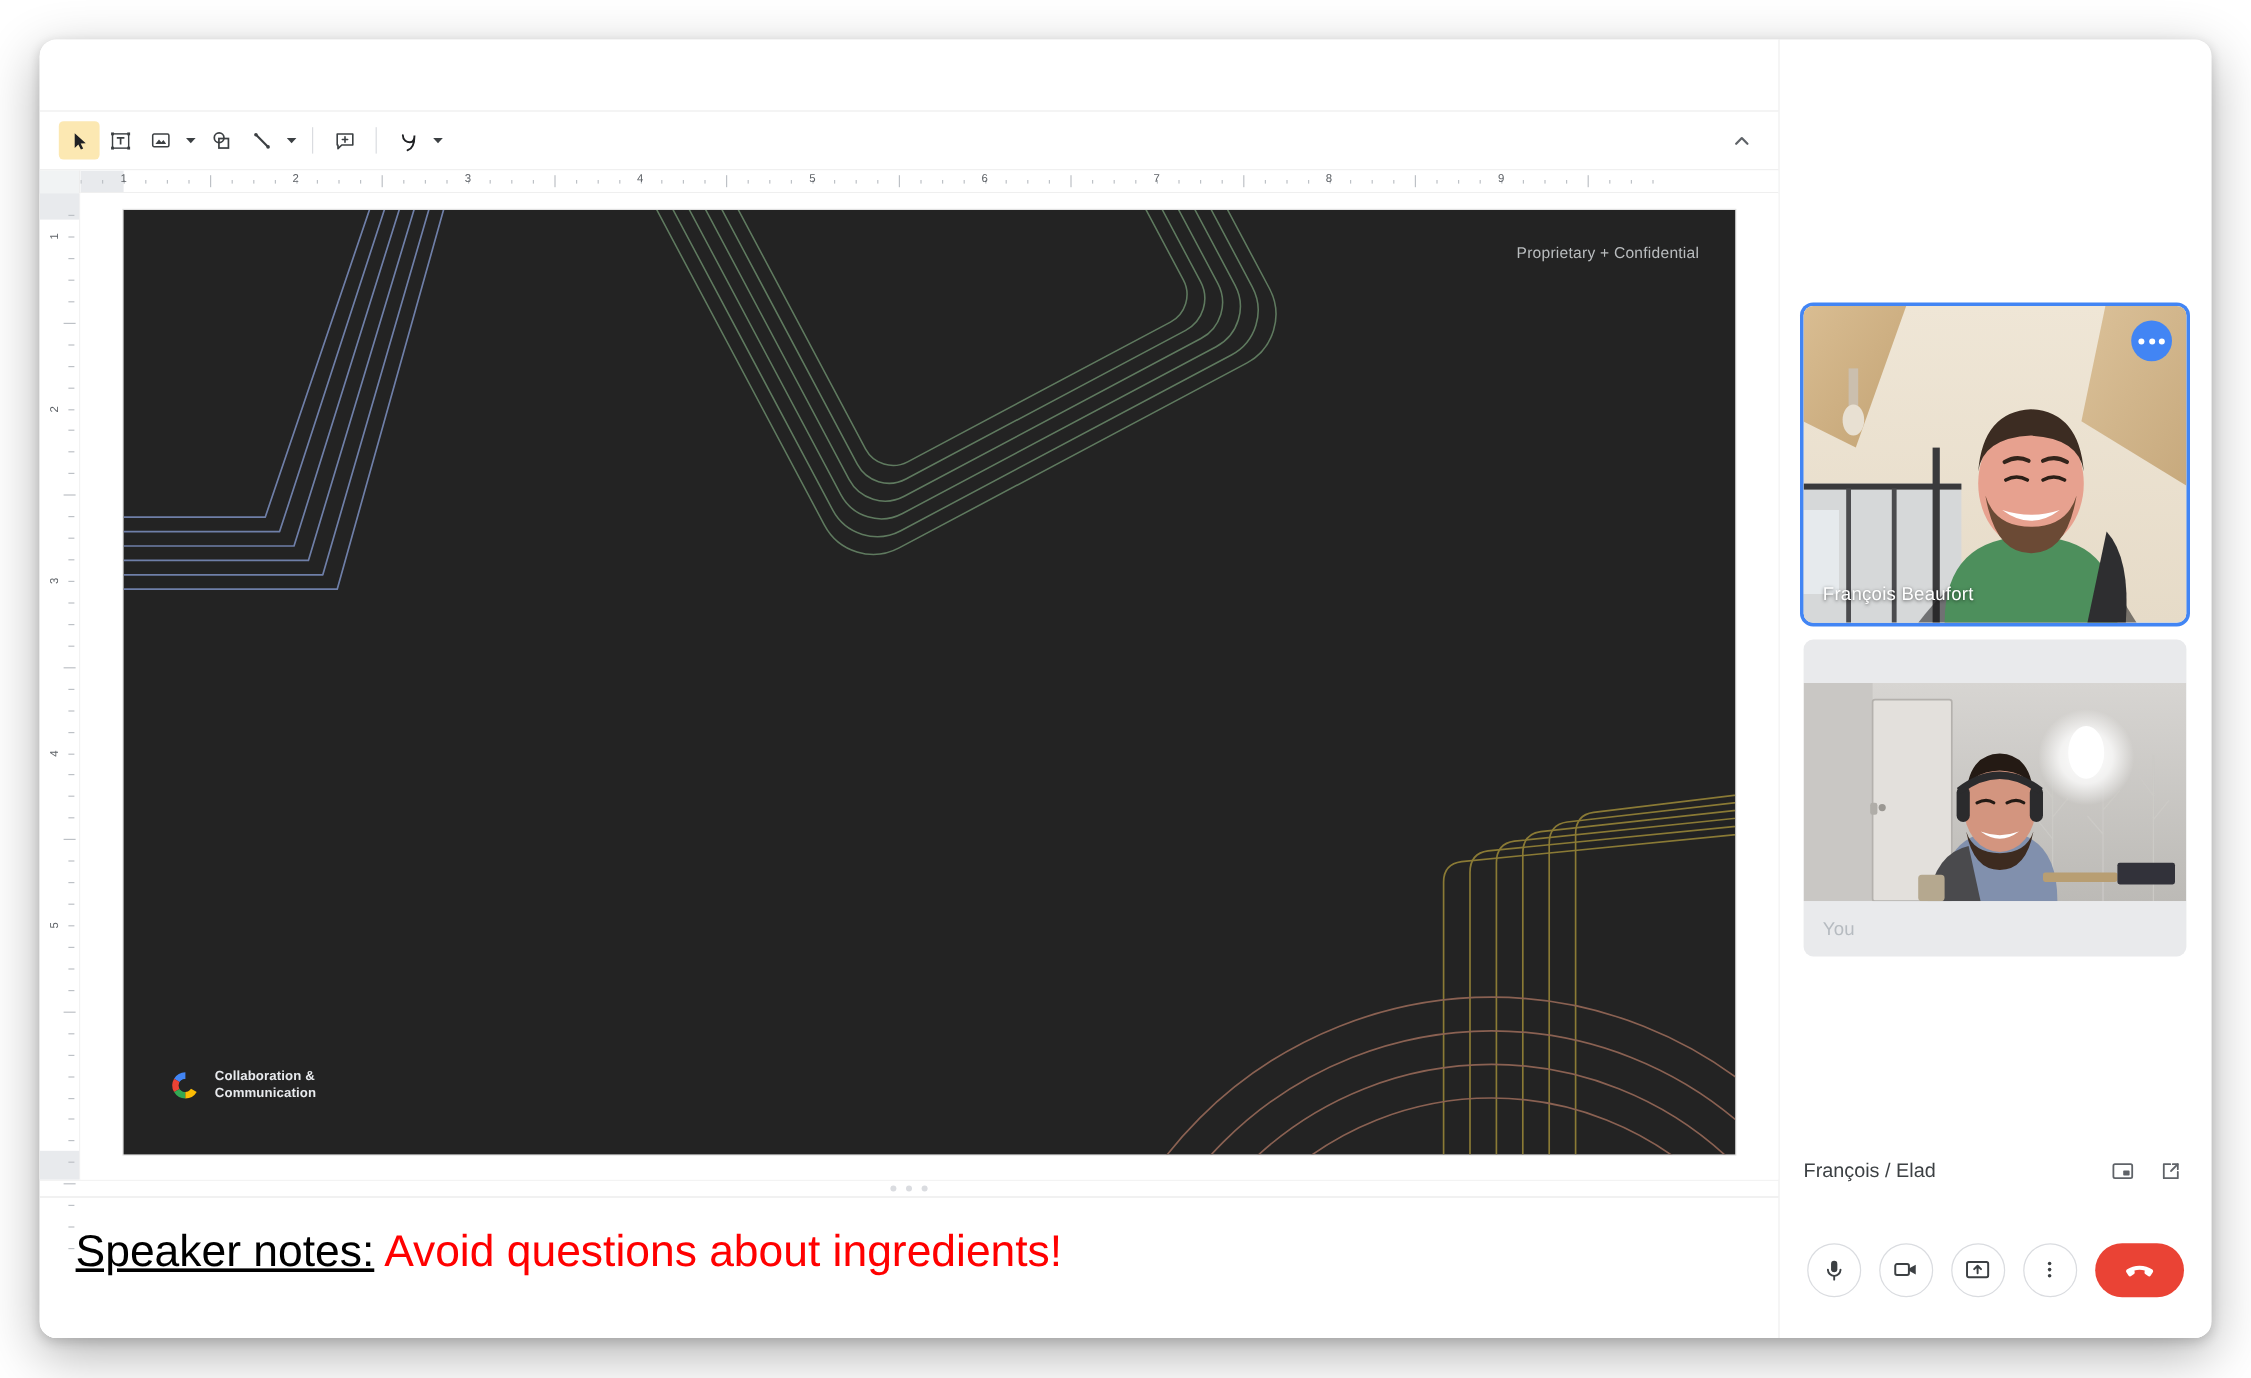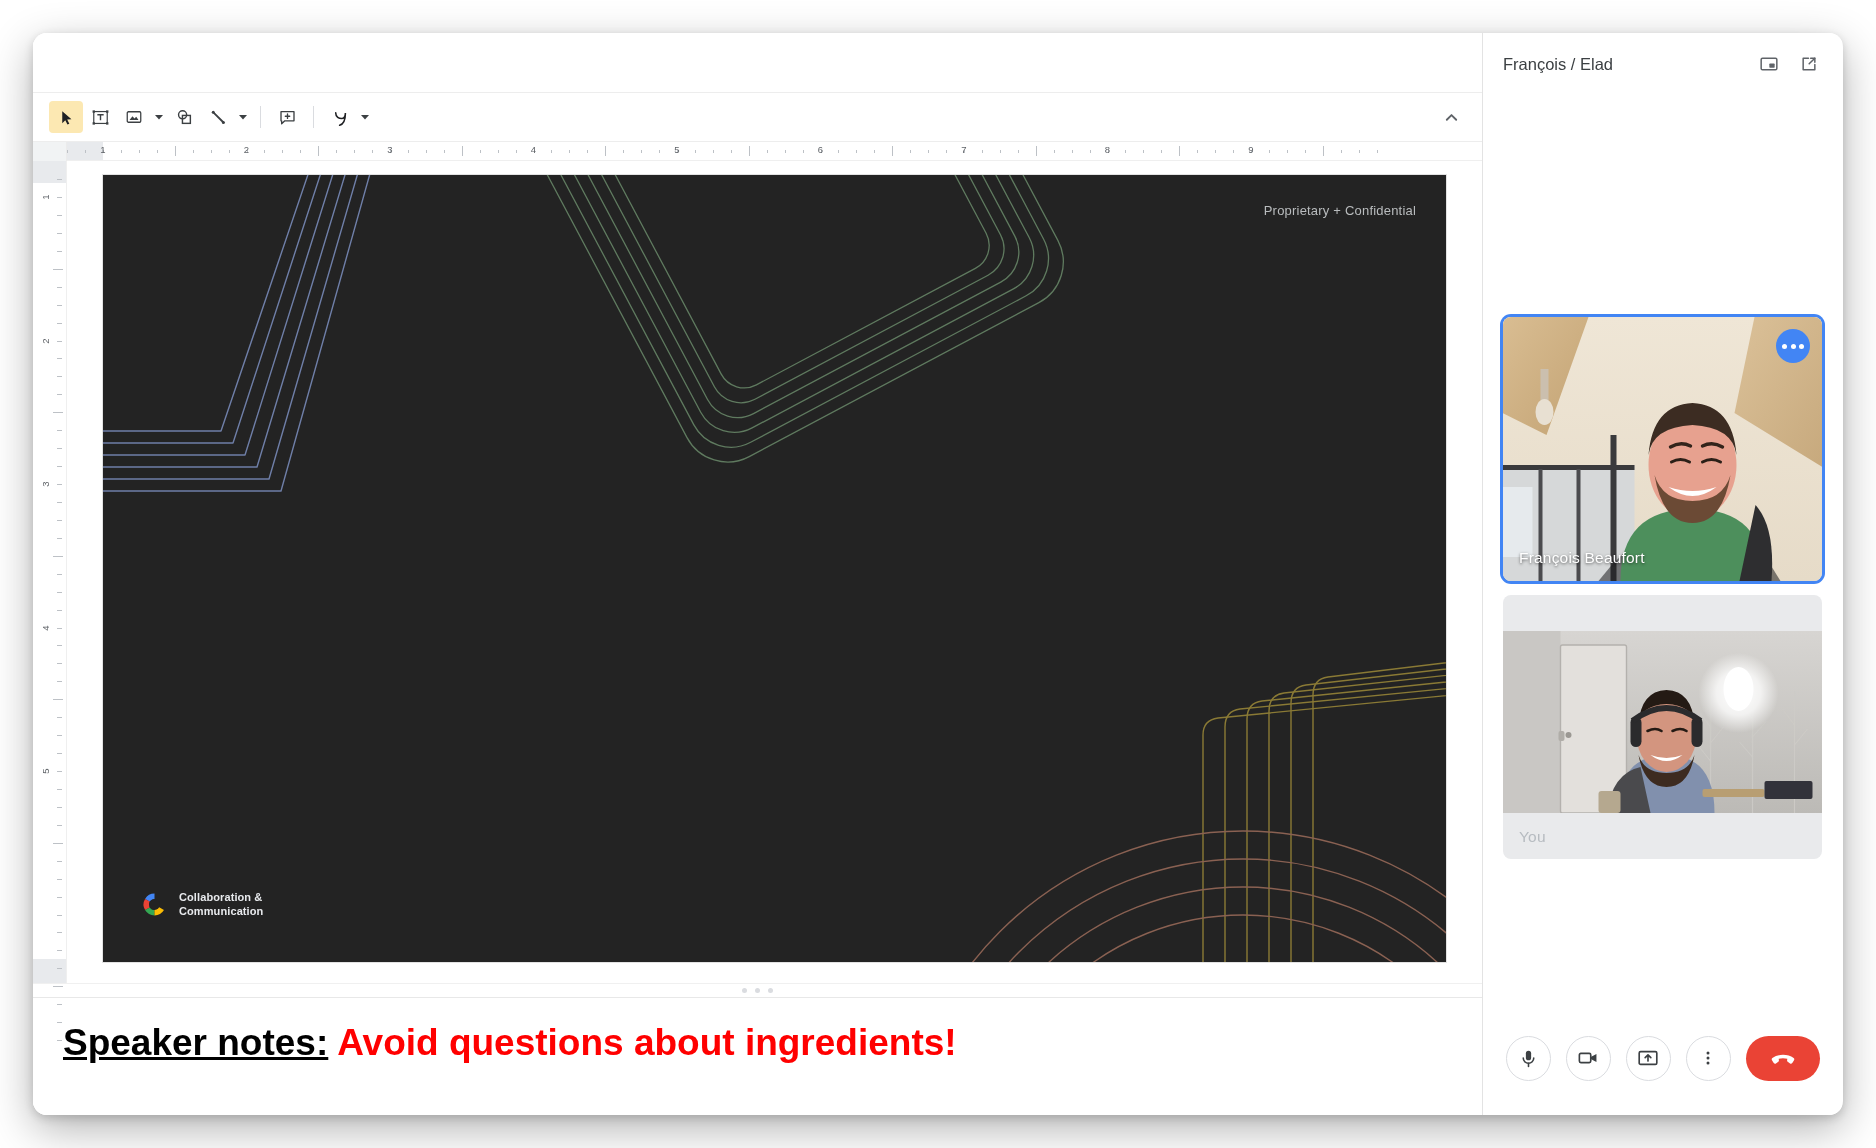--- a/index.html
+++ b/index.html
@@ -206,21 +206,20 @@
     background: #ffffff;
     border-top: 1px solid #e8e8e8;
     padding: 22px 30px 0 30px;
     overflow: hidden;
   }
   #notes-line {
     font-size: 37px;
     line-height: 1.22;
     white-space: nowrap;
     font-family: "Liberation Sans", sans-serif;
-    font-weight: bold;
   }
   #notes-label { color:#000000; text-decoration: underline; }
   #notes-body  { color:#ff0000; }
 
   
   #meet-panel {
     width: 359px;
     height: 100%;
     background: #ffffff;
     display: flex;
@@ -646,39 +645,20 @@
     <div id="notes-pane">
       <div id="notes-line">
         <span id="notes-label">Speaker notes:</span>
         <span id="notes-body">Avoid questions about ingredients!</span>
       </div>
     </div>
   </div>
 
   <div id="meet-panel">
 
-    <div id="meet-header">
-      <div id="meet-title">François / Elad</div>
-
-      <div class="hdr-icon-btn">
-        <svg width="20" height="20" viewBox="0 0 24 24">
-          <rect x="2.6" y="5" width="18.8" height="14" rx="1.6" fill="none" stroke="#5f6368" stroke-width="1.8"></rect>
-          <rect x="12.4" y="11.4" width="6.4" height="5" rx="0.8" fill="#5f6368"></rect>
-        </svg>
-      </div>
-
-      <div class="hdr-icon-btn">
-        <svg width="20" height="20" viewBox="0 0 24 24">
-          <path d="M19 12.6 V19 H5 V5 H11.4" fill="none" stroke="#5f6368" stroke-width="1.8" stroke-linecap="round" stroke-linejoin="round"></path>
-          <path d="M14 5 H19 V10" fill="none" stroke="#5f6368" stroke-width="1.8" stroke-linecap="round" stroke-linejoin="round"></path>
-          <path d="M19 5 L12.2 11.8" fill="none" stroke="#5f6368" stroke-width="1.8" stroke-linecap="round"></path>
-        </svg>
-      </div>
-    </div>
-
     <div id="tiles">
 
       <div class="tile speaking">
         <div class="tile-video">
           <svg viewBox="0 0 320 264" preserveAspectRatio="xMidYMid slice" width="100%" height="100%">
             <defs>
               <linearGradient id="fbWall" x1="0" y1="0" x2="0" y2="1">
                 <stop offset="0%" stop-color="#efe6d6"></stop>
                   <stop offset="100%" stop-color="#e6dbc8"></stop>
               </linearGradient>
@@ -759,20 +739,39 @@
             <path d="M148 124 q16 12 32 0 q-16 6 -32 0 Z" fill="#ffffff"></path>
             <rect x="200" y="158" width="62" height="8" rx="2" fill="#b89e72"></rect>
             <rect x="262" y="150" width="48" height="18" rx="2" fill="#32323a"></rect>
             <rect x="96" y="160" width="22" height="22" rx="3" fill="#b5a88f"></rect>
           </svg>
         </div>
         <div class="tile-name">You</div>
       </div>
     </div>
 
+    <div id="meet-header">
+      <div id="meet-title">François / Elad</div>
+
+      <div class="hdr-icon-btn">
+        <svg width="20" height="20" viewBox="0 0 24 24">
+          <rect x="2.6" y="5" width="18.8" height="14" rx="1.6" fill="none" stroke="#5f6368" stroke-width="1.8"></rect>
+          <rect x="12.4" y="11.4" width="6.4" height="5" rx="0.8" fill="#5f6368"></rect>
+        </svg>
+      </div>
+
+      <div class="hdr-icon-btn">
+        <svg width="20" height="20" viewBox="0 0 24 24">
+          <path d="M19 12.6 V19 H5 V5 H11.4" fill="none" stroke="#5f6368" stroke-width="1.8" stroke-linecap="round" stroke-linejoin="round"></path>
+          <path d="M14 5 H19 V10" fill="none" stroke="#5f6368" stroke-width="1.8" stroke-linecap="round" stroke-linejoin="round"></path>
+          <path d="M19 5 L12.2 11.8" fill="none" stroke="#5f6368" stroke-width="1.8" stroke-linecap="round"></path>
+        </svg>
+      </div>
+    </div>
+
     <div id="meet-controls">
 
       <div class="ctrl">
         <svg width="21" height="21" viewBox="0 0 24 24">
           <rect x="9" y="3" width="6" height="11" rx="3" fill="#3c4043"></rect>
           <path d="M6 11.4 a6 6 0 0 0 12 0" fill="none" stroke="#3c4043" stroke-width="1.8" stroke-linecap="round"></path>
           <path d="M12 17.6 V21" stroke="#3c4043" stroke-width="1.8" stroke-linecap="round"></path>
         </svg>
       </div>
 

